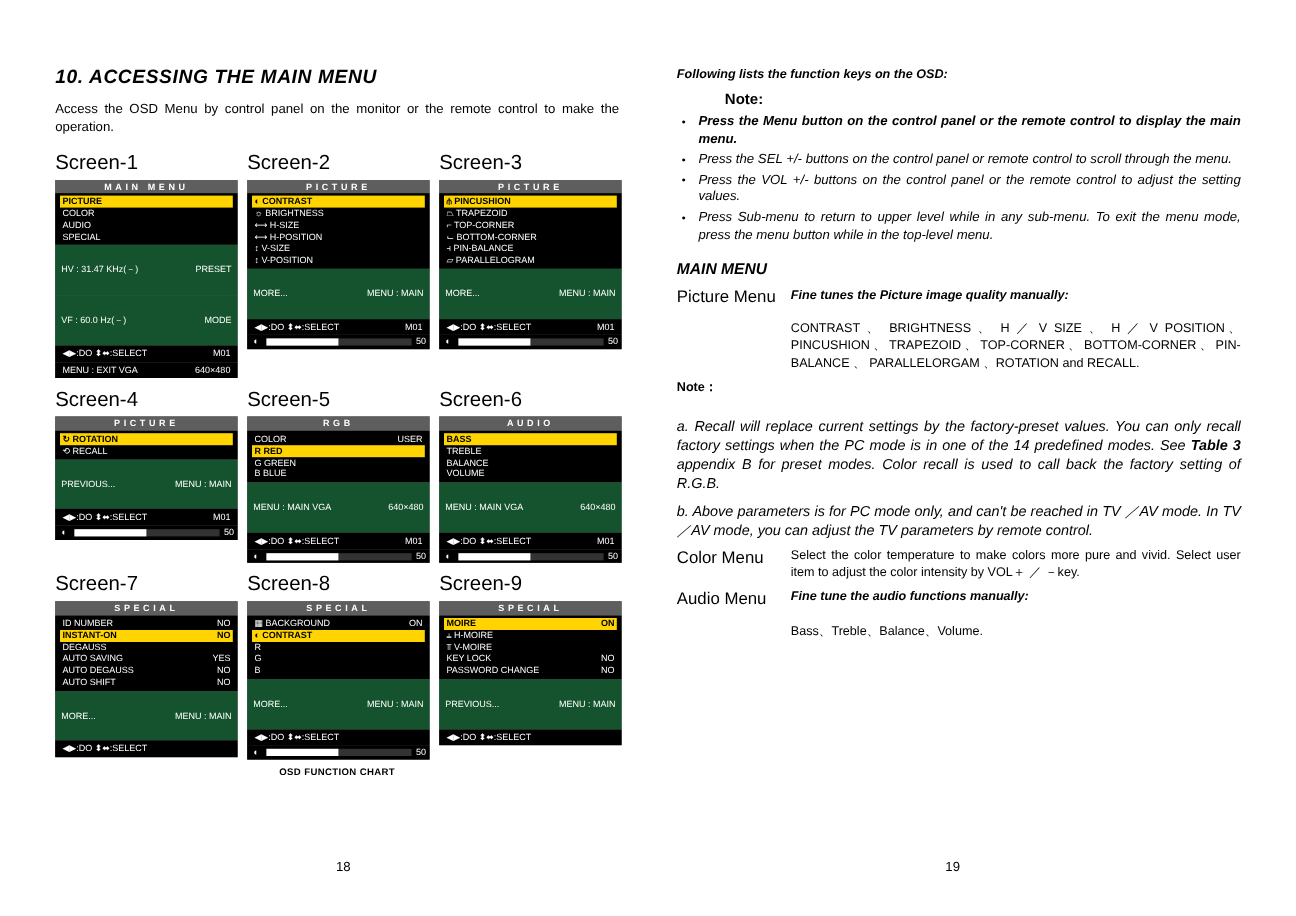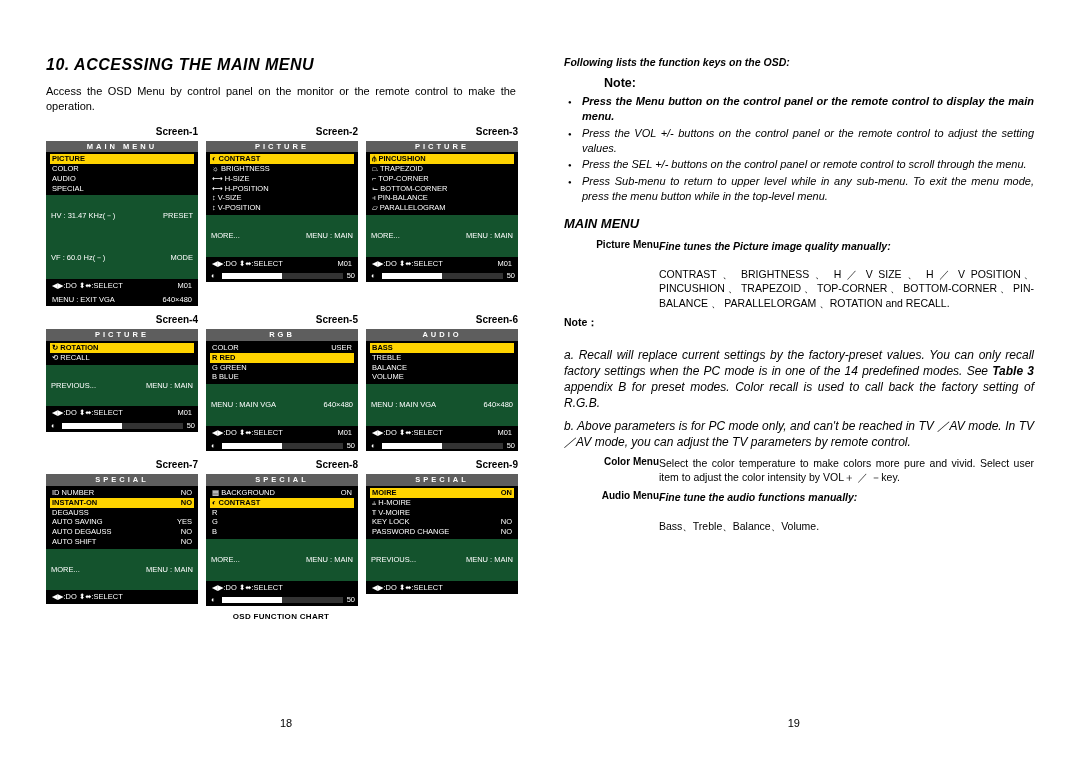--- a/index.html
+++ b/index.html
@@ -2,21 +2,21 @@
 <html><head>
 <meta charset="utf-8">
 <style>
   * { box-sizing: border-box; margin: 0; padding: 0; }
   body { font-family: Arial, Helvetica, sans-serif; font-size: 11px; color: #000; background: #fff; width: 1080px; height: 763px; position: relative; }
   .spread { display: flex; padding: 56px 46px 0 46px; gap: 48px; }
   .page { width: 470px; }
   .section-title { font-size: 16px; font-weight: bold; font-style: italic; letter-spacing: 0.5px; margin-bottom: 10px; }
   .intro { font-size: 11px; text-align: justify; margin-bottom: 12px; line-height: 1.35; }
   .grid3 { display: grid; grid-template-columns: repeat(3, 1fr); gap: 8px 8px; }
-  .scr-label { font-size: 10px; font-weight: bold; margin-bottom: 4px; text-align: right; }
+  .scr-label { font-size: 17px; font-weight: normal; margin-bottom: 4px; }
   .osd { width: 152px; }
   .osd-box { background: #5e5e5e; color: #fff; font-size: 7.5px; line-height: 1.3; }
   .osd-title { background: #5e5e5e; color: #fff; text-align: center; font-weight: bold; letter-spacing: 3px; padding: 1px 0; }
   .osd-body { background: #000; color: #fff; padding: 2px 4px; }
   .row { display: flex; justify-content: space-between; padding: 0 2px; }
   .row.sel { background: #ffd400; color: #000; font-weight: bold; }
   .row.sel span { color: #000; }
   .osd-foot { background: #14532d; color: #fff; padding: 16px 3px; }
   .bar-row { display: flex; align-items: center; background: #000; color: #fff; padding: 1px 3px; }
   .icon { width: 9px; text-align: center; display: inline-block; }
@@ -28,21 +28,21 @@
   .pn-left { left: 280px; }
   .pn-right { right: 280px; }
   .func-intro { font-size: 10.5px; font-weight: bold; font-style: italic; margin-bottom: 8px; }
   .note-head { font-size: 12.5px; font-weight: bold; margin-bottom: 4px; padding-left: 40px; }
   .bullets { margin-left: 18px; margin-bottom: 12px; }
   .bullets li { font-style: italic; font-size: 11px; line-height: 1.35; margin-bottom: 2px; text-align: justify; list-style: none; position: relative; }
   .bullets li::before { content: "●"; font-size: 6px; position: absolute; left: -14px; top: 4px; }
   .bullets li.bold { font-weight: bold; }
   .mmhead { font-size: 13px; font-weight: bold; font-style: italic; margin-bottom: 8px; }
   .def-row { display: flex; margin-bottom: 6px; }
-  .def-label { width: 95px; flex-shrink: 0; font-size: 10px; font-weight: bold; text-align: right; }
+  .def-label { width: 95px; flex-shrink: 0; font-size: 14px; font-weight: normal; }
   .def-body { flex: 1; font-size: 10.5px; text-align: justify; line-height: 1.35; }
   .bold-it { font-weight: bold; font-style: italic; }
   .note2 { font-weight: bold; font-size: 10.5px; margin: 6px 0 17px 0; }
   .notepara { font-size: 12px; font-style: italic; text-align: justify; line-height: 1.35; margin-bottom: 6px; }
 </style>
 </head>
 <body>
 
 <div class="spread">
 
@@ -442,22 +442,22 @@
         </div>
       </div>
     <div class="chart-caption">OSD FUNCTION CHART</div>
   </div>
 
   <div class="page">
     <div class="func-intro">Following lists the function keys on the OSD:</div>
     <div class="note-head">Note:</div>
     <ul class="bullets" id="bullets">
         <li class="bold">Press the Menu button on the control panel or the remote control to display the main menu.</li>
+        <li>Press the SEL +/- buttons on the control panel or remote control to scroll through the menu.</li>
         <li>Press the VOL +/- buttons on the control panel or the remote control to adjust the setting values.</li>
-        <li>Press the SEL +/- buttons on the control panel or remote control to scroll through the menu.</li>
         <li>Press Sub-menu to return to upper level while in any sub-menu. To exit the menu mode, press the menu button while in the top-level menu.</li>
       </ul>
     <div class="mmhead">MAIN MENU</div>
 
     <div class="def-row">
       <div class="def-label">Picture Menu</div>
       <div class="def-body">
         <span class="bold-it">Fine tunes the Picture image quality manually:</span><br><br>
         <span>CONTRAST 、 BRIGHTNESS 、 H ／ V  SIZE 、 H ／ V POSITION、PINCUSHION、TRAPEZOID、TOP-CORNER、BOTTOM-CORNER、PIN-BALANCE 、 PARALLELORGAM 、ROTATION and RECALL.</span>
       </div>

